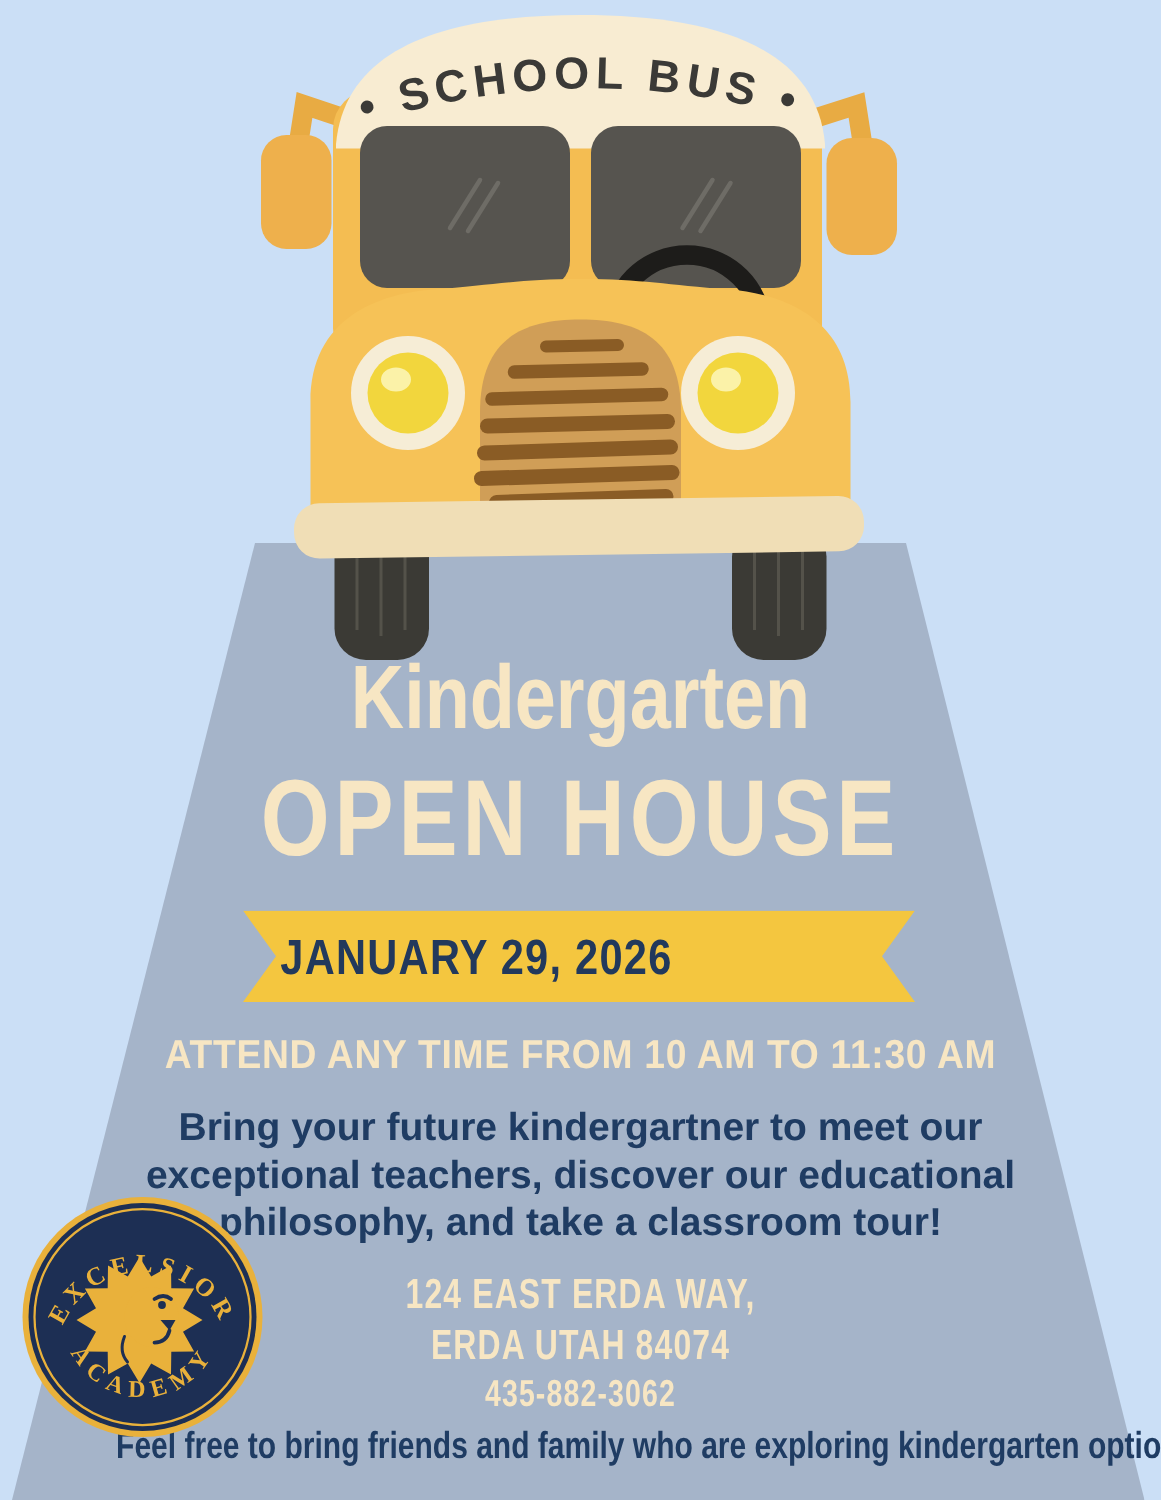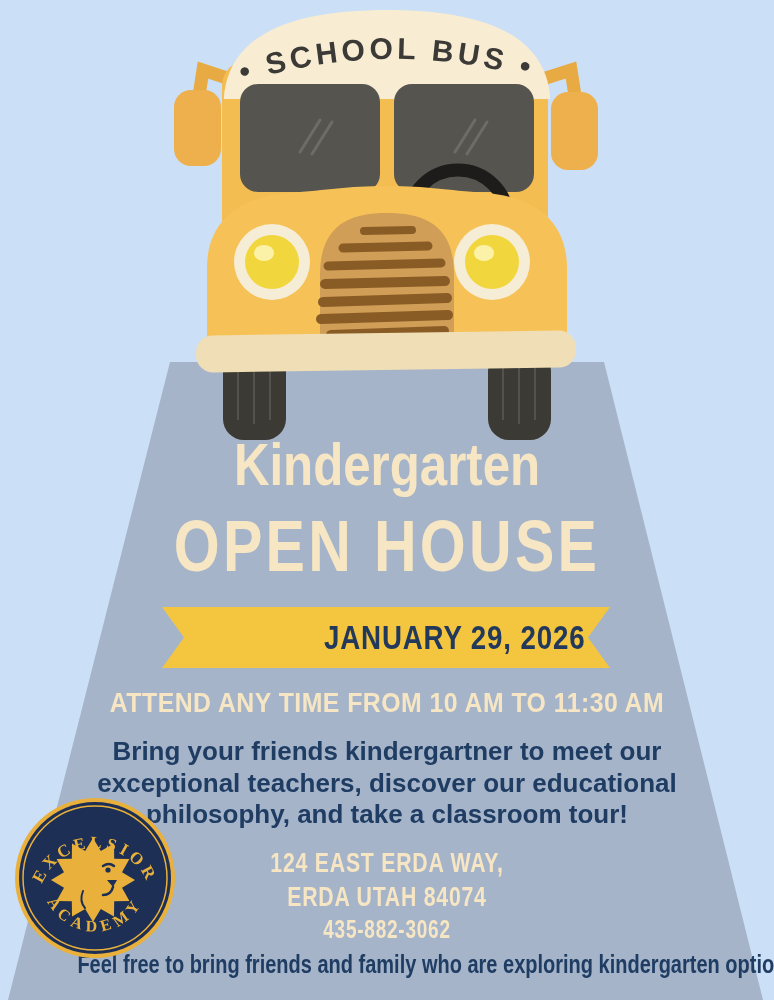--- a/index.html
+++ b/index.html
@@ -25,21 +25,21 @@
     letter-spacing:0px;
   }
   .title-openhouse{
     top:505px;font-size:72px;font-weight:bold;letter-spacing:4px;
     transform:scaleX(0.82);transform-origin:50% 50%;
   }
   .ribbon{
     position:absolute;left:162px;top:607px;width:448px;height:61px;
     background:#f4c63f;
     clip-path:polygon(0 0,100% 0,calc(100% - 22px) 50%,100% 100%,0 100%,22px 50%);
-    display:flex;align-items:center;justify-content:flex-end;
+    display:flex;align-items:center;justify-content:flex-start;
   }
   .ribbon-text{
     color:#22395c;font-size:33px;font-weight:bold;letter-spacing:1px;
     transform:scaleX(0.84);transform-origin:50% 50%;white-space:nowrap;
   }
   .attend-line{
     top:688px;font-size:27px;font-weight:bold;letter-spacing:0.5px;
     transform:scaleX(0.92);transform-origin:50% 50%;
   }
   .body-copy{
@@ -129,21 +129,21 @@
 
   <div class="txt cream title-kindergarten">Kindergarten</div>
   <div class="txt cream title-openhouse">OPEN HOUSE</div>
 
   <div class="ribbon">
     <div class="ribbon-text">JANUARY 29, 2026</div>
   </div>
 
   <div class="txt cream attend-line">ATTEND ANY TIME FROM 10 AM TO 11:30 AM</div>
 
-  <div class="body-copy navy">Bring your friends kindergartner to meet our exceptional teachers, discover our educational philosophy, and take a classroom tour!</div>
+  <div class="body-copy navy">Bring your future kindergartner to meet our exceptional teachers, discover our educational philosophy, and take a classroom tour!</div>
 
   <div class="txt cream addr1">124 EAST ERDA WAY,</div>
   <div class="txt cream addr2">ERDA UTAH 84074</div>
   <div class="txt cream phone">435-882-3062</div>
 
   <div class="txt navy footer-line">Feel free to bring friends and family who are exploring kindergarten options!</div>
 
   <svg class="logo-svg" width="164" height="164" viewBox="0 0 164 164">
     <circle cx="82" cy="82" r="80" fill="#e9b13b"></circle>
     <circle cx="82" cy="82" r="76" fill="#1d2f54"></circle>

